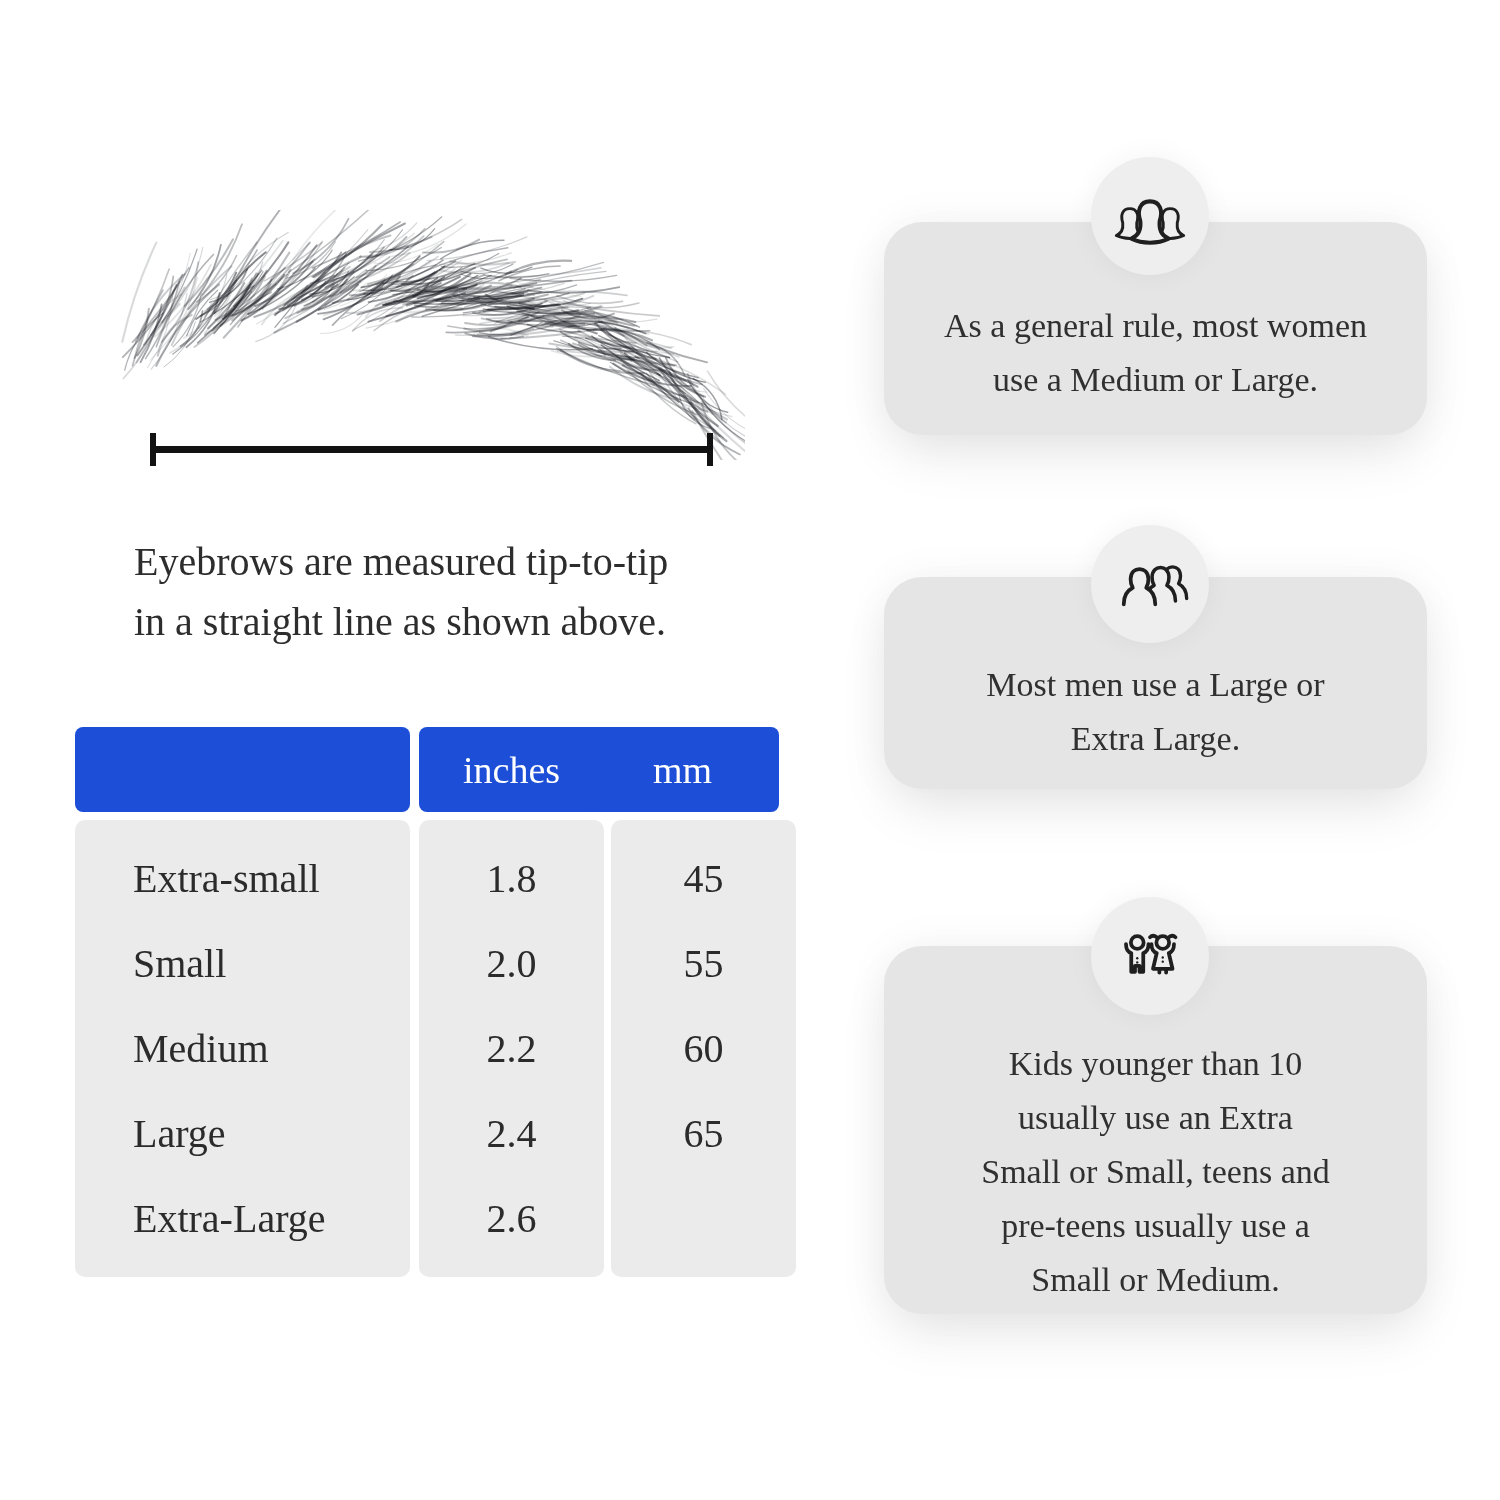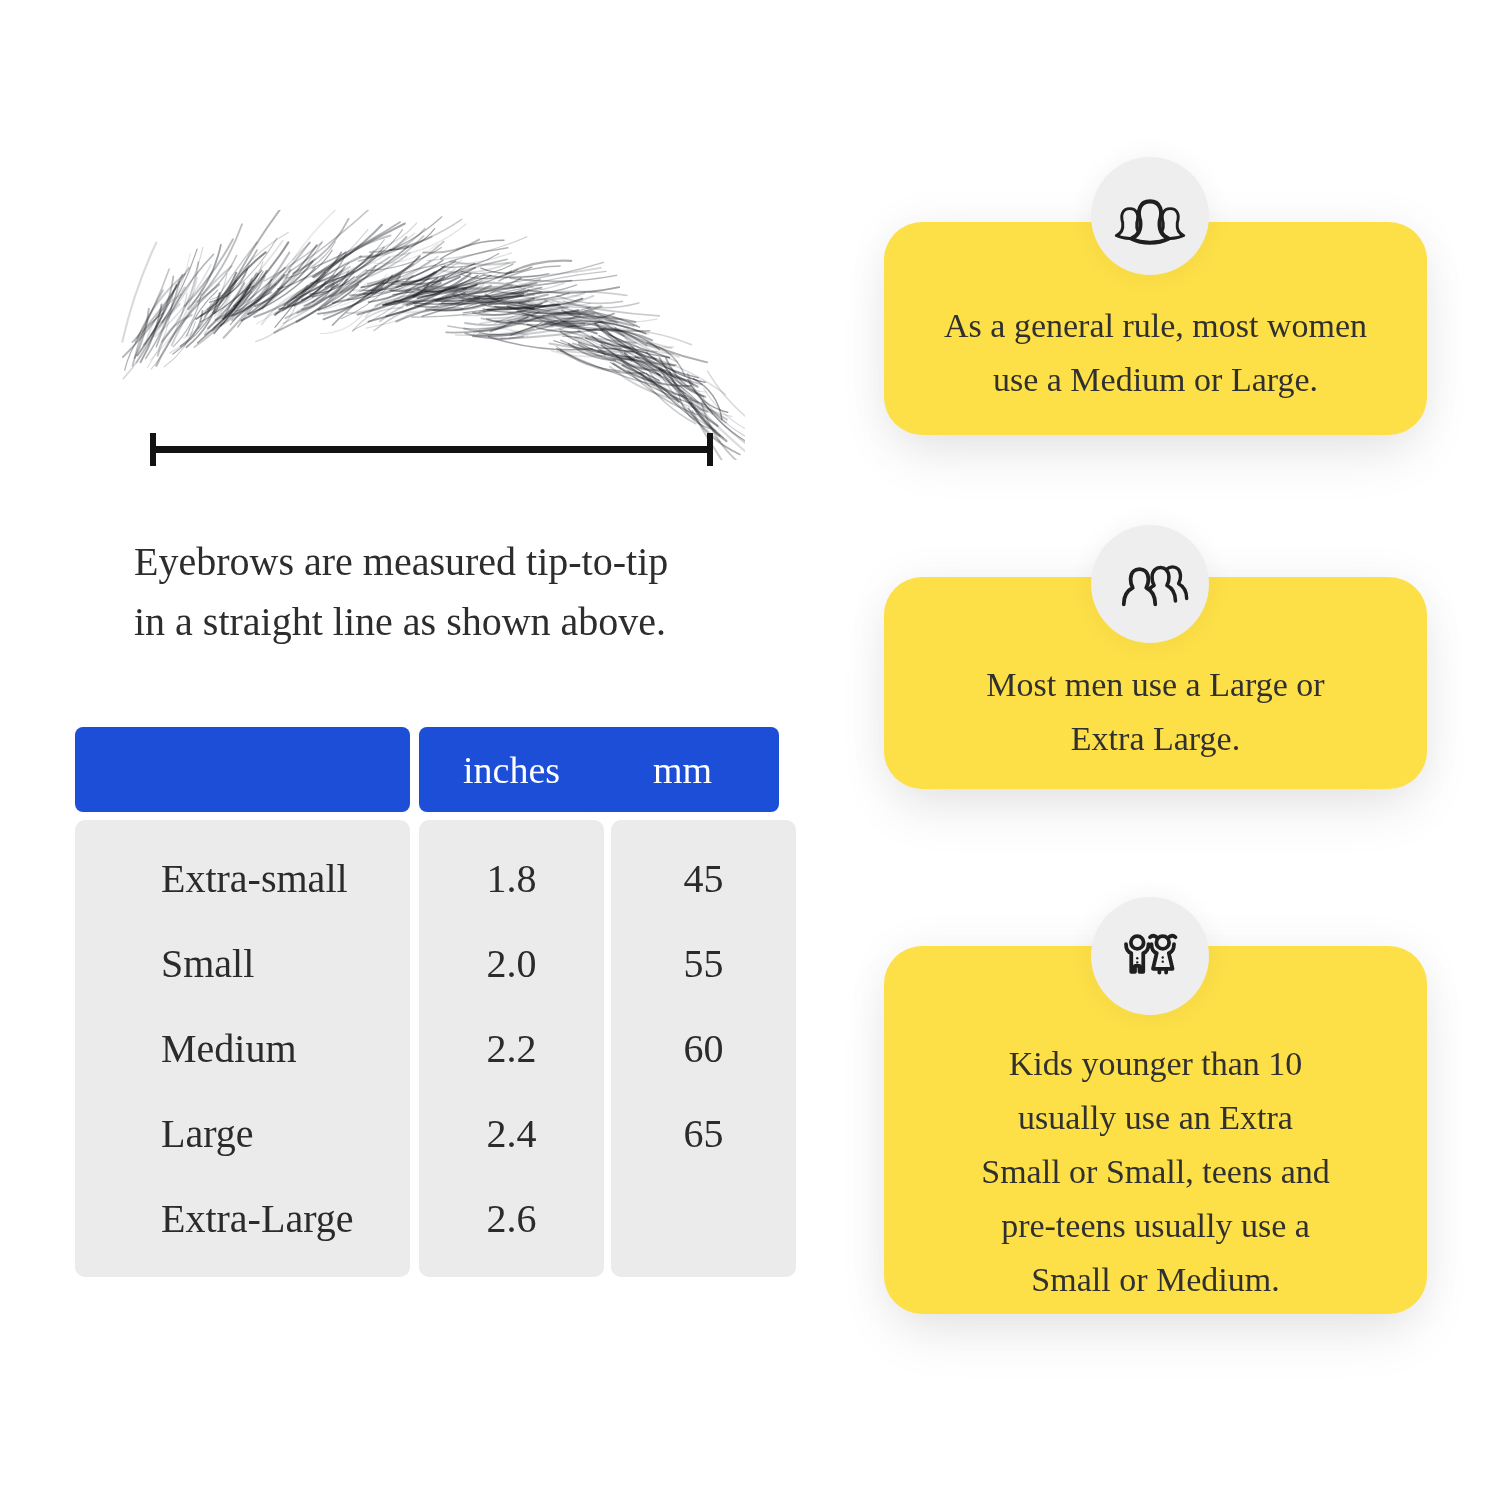--- a/index.html
+++ b/index.html
@@ -25,25 +25,25 @@
   #th-inches { left:419px; width:185px; }
   #th-mm     { left:586px; width:193px; }
 
   .tb { position:absolute; top:820px; height:457px; background:#ebebeb; border-radius:10px;
         padding-top:16px; }
   #tb-size   { left:75px;  width:335px; }
   #tb-inches { left:419px; width:185px; }
   #tb-mm     { left:611px; width:185px; }
 
   .cell { height:85px; display:flex; align-items:center; font-size:40px; color:#2b2b2b; }
-  #tb-size .cell { padding-left:58px; justify-content:flex-start;margin-left:28px; }
+  #tb-size .cell { padding-left:58px; justify-content:flex-start; }
   #tb-inches .cell, #tb-mm .cell { justify-content:center; }
 
   
-  .card { position:absolute; left:884px; width:543px; background:#fde047; border-radius:38px;
+  .card { position:absolute; left:884px; width:543px; background:#e5e5e5; border-radius:38px;
           box-shadow:0 26px 55px -8px rgba(0,0,0,0.09), 0 0 45px rgba(0,0,0,0.05); }
   #card-women { top:222px; height:213px; }
   #card-men   { top:577px; height:212px; }
   #card-kids  { top:946px; height:368px; }
 
   .card-text { width:100%; padding:0 12px; text-align:center; font-size:34px;
                line-height:54px; color:#303030; white-space:pre-line; }
   #card-women .card-text { padding-top:77px; }
   #card-men   .card-text { padding-top:81px; }
   #card-kids  .card-text { padding-top:91px; }

